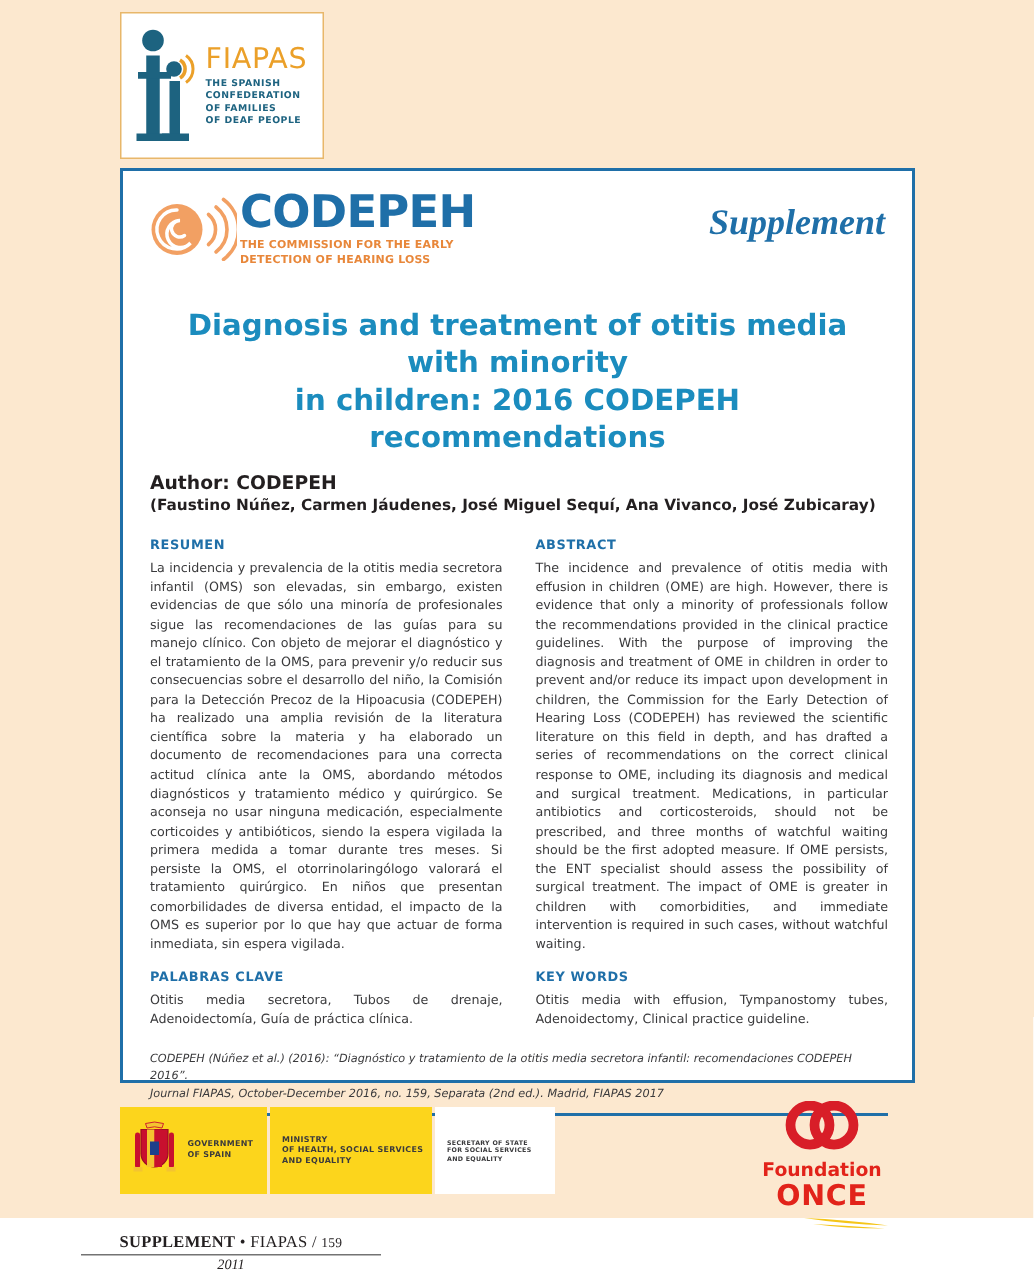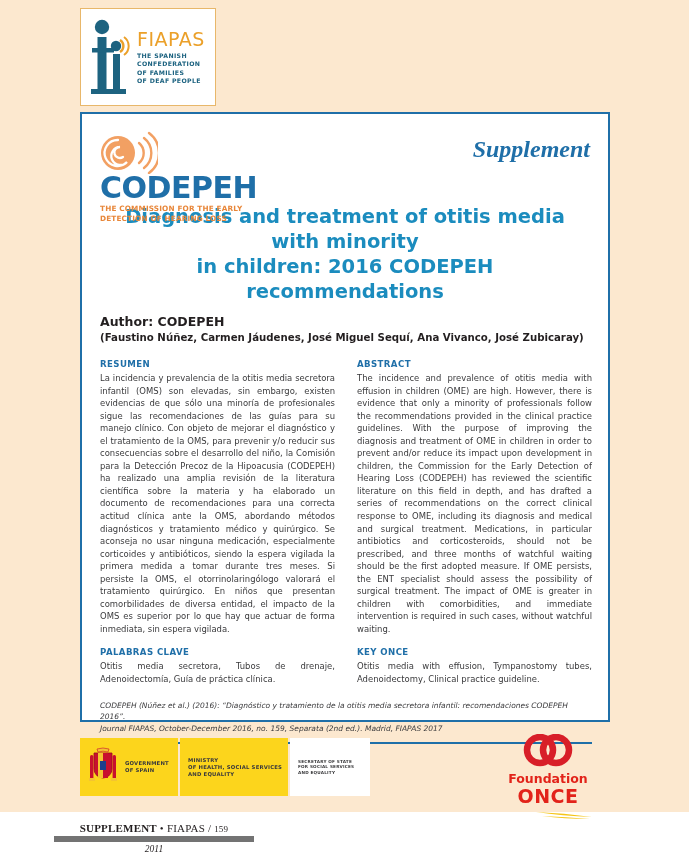--- a/index.html
+++ b/index.html
@@ -73,21 +73,21 @@
 
   
   .panel-head {
     position: relative;
     height: 74px;
     padding: 14px 18px 0 16px;
     display: flex;
     justify-content: space-between;
     align-items: flex-start;
   }
-  .codepeh-logo { display: flex; align-items: flex-start; flex-direction: column; }
+  .codepeh-logo { display: flex; align-items: flex-start; }
   .codepeh-spiral { width: 60px; height: 44px; flex: none; margin-top: 2px; }
   .codepeh-words { margin-left: 2px; }
   .codepeh-name {
     font-size: 30px;
     font-weight: 700;
     color: #1f6fa8;
     letter-spacing: -0.5px;
     line-height: 28px;
     font-family: "DejaVu Sans", sans-serif;
   }
@@ -251,21 +251,21 @@
     left: 54px; top: 822px;
     width: 200px;
     text-align: center;
     font-family: "Liberation Serif", serif;
   }
   .footer-line1 {
     font-size: 11px;
     color: #231f20;
     letter-spacing: 0.2px;
     padding-bottom: 2px;
-    border-bottom: 6px solid #737373;
+    border-bottom: 1px solid #737373;
     white-space: nowrap;
   }
   .footer-line1 .strong { font-weight: 700; }
   .footer-line1 .small { font-size: 9px; }
   .footer-year {
     font-size: 9.5px;
     font-style: italic;
     color: #231f20;
     margin-top: 2px;
   }
@@ -347,21 +347,21 @@
       <div class="body-text">The incidence and prevalence of otitis media with effusion in children (OME) are high. However, there is evidence that only a minority of professionals follow the recommendations provided in the clinical practice guidelines. With the purpose of improving the diagnosis and treatment of OME in children in order to prevent and/or reduce its impact upon development in children, the Commission for the Early Detection of Hearing Loss (CODEPEH) has reviewed the scientific literature on this field in depth, and has drafted a series of recommendations on the correct clinical response to OME, including its diagnosis and medical and surgical treatment. Medications, in particular antibiotics and corticosteroids, should not be prescribed, and three months of watchful waiting should be the first adopted measure. If OME persists, the ENT specialist should assess the possibility of surgical treatment. The impact of OME is greater in children with comorbidities, and immediate intervention is required in such cases, without watchful waiting.</div>
     </div>
   </div>
 
   <div class="kw-cols">
     <div class="col">
       <div class="sec-head">PALABRAS CLAVE</div>
       <div class="body-text">Otitis media secretora, Tubos de drenaje, Adenoidectomía, Guía de práctica clínica.</div>
     </div>
     <div class="col">
-      <div class="sec-head">KEY ONCE</div>
+      <div class="sec-head">KEY WORDS</div>
       <div class="body-text">Otitis media with effusion, Tympanostomy tubes, Adenoidectomy, Clinical practice guideline.</div>
     </div>
   </div>
 
   <div class="citation">
     <div>CODEPEH (Núñez et al.) (2016): “Diagnóstico y tratamiento de la otitis media secretora infantil: recomendaciones CODEPEH 2016”.</div>
     <div>Journal FIAPAS, October-December 2016, no. 159, Separata (2nd ed.). Madrid, FIAPAS 2017</div>
   </div>
   <div class="citation-rule"></div>
 </div>

